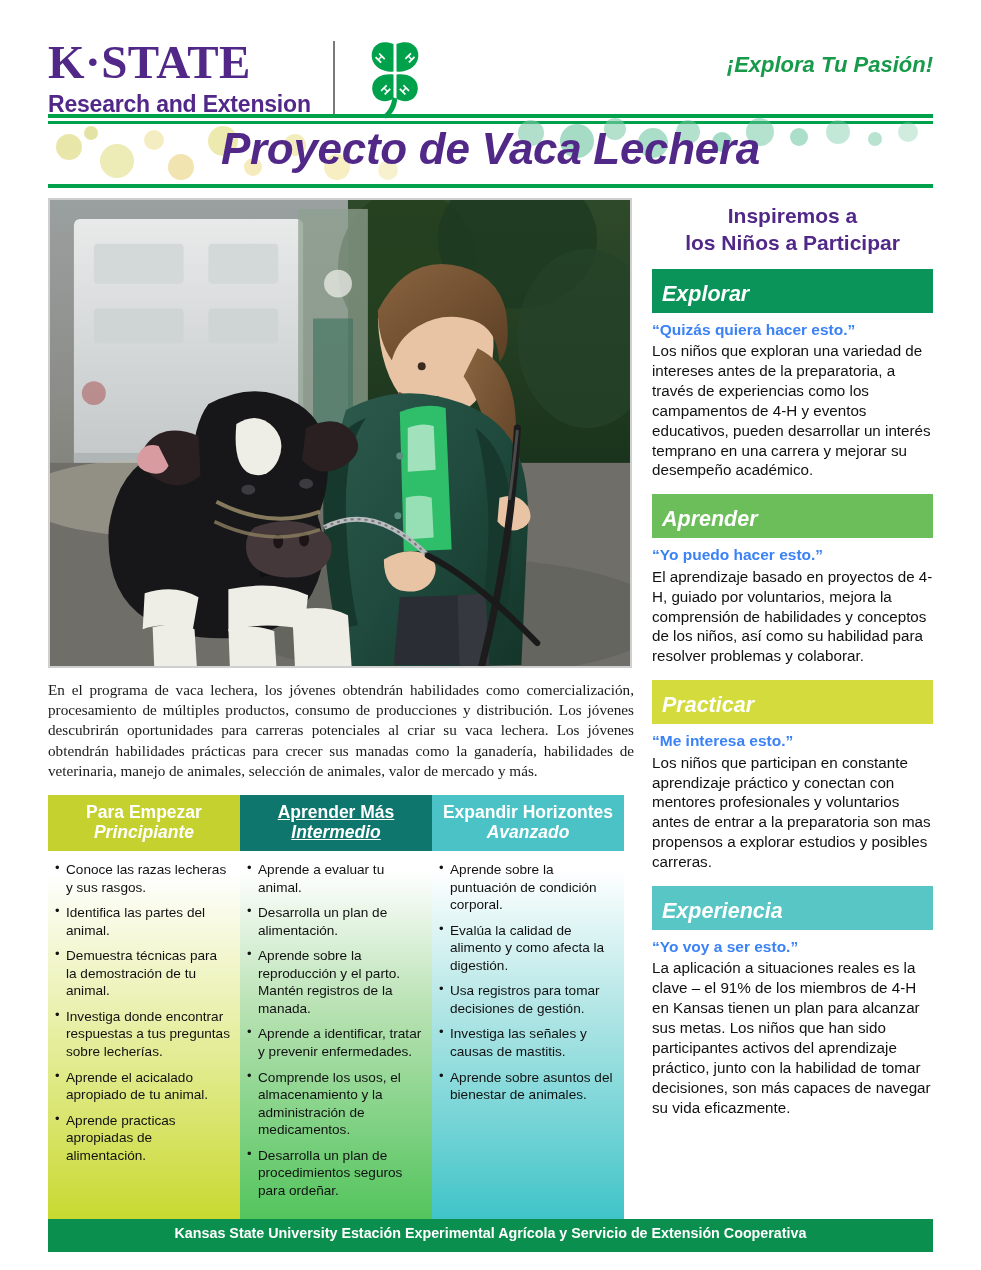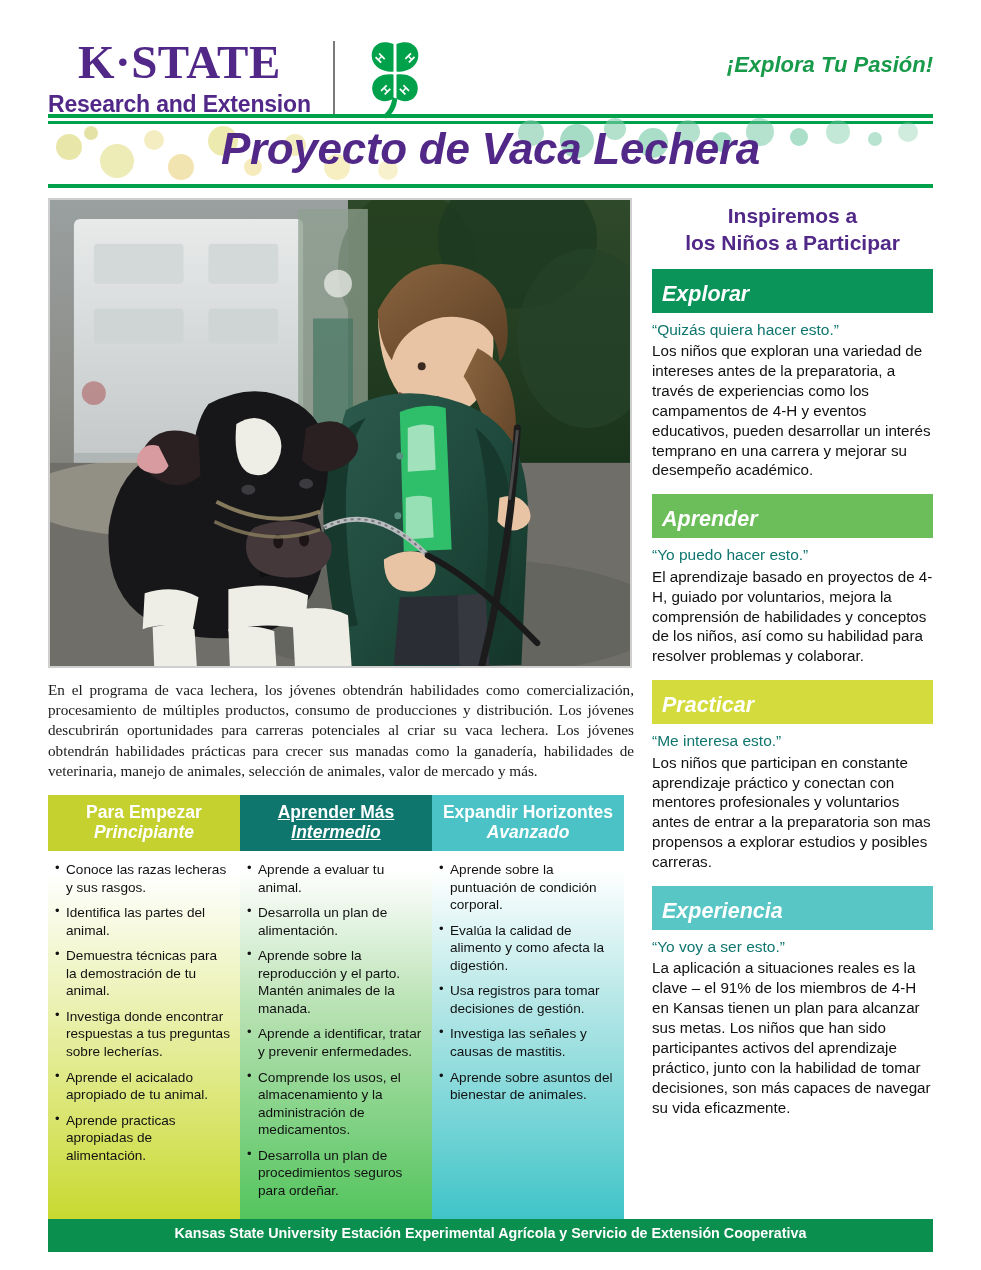--- a/index.html
+++ b/index.html
@@ -8,21 +8,21 @@
     background: #ffffff;
     font-family: "Liberation Sans", sans-serif;
     overflow: hidden;
     position: relative;
   }
   .page { position: relative; width: 981px; height: 1270px; background:#fff; padding: 0 48px; }
 
   
   .header { display: flex; align-items: flex-start; justify-content: space-between; padding-top: 38px; height: 110px; }
   .brand { display: flex; align-items: center; }
-  .kstate-block { display: flex; flex-direction: column; text-align: center; }
+  .kstate-block { display: flex; flex-direction: column; }
   .kstate-word { font-family: "Liberation Serif", serif; font-weight: bold; font-size: 47px; color: #512888; letter-spacing: 0.5px; line-height: 1; }
   .kstate-sub { font-family: "Liberation Sans", sans-serif; font-weight: bold; font-size: 23px; color: #512888; margin-top: 5px; letter-spacing: -0.2px; }
   .brand-divider { width: 2px; height: 74px; background: #7a7a7a; margin: 0 22px; align-self: center; }
   .clover { width: 76px; height: 80px; }
   .tagline { font-style: italic; font-weight: bold; font-size: 22px; color: #189a4b; margin-top: 14px; white-space: nowrap; }
 
   
   .title-banner { position: relative; height: 74px; margin-top: 4px; overflow: hidden; }
   .rule { position:absolute; left:0; right:0; height:4px; background:#00a14b; }
   .rule.top { top: 0; }
@@ -58,21 +58,21 @@
   .lvl1 .level-body { background: linear-gradient(to bottom, #ffffff 0%, #ffffff 6%, #e9f0ab 45%, #c8d92f 100%); }
   .lvl2 .level-head { background: #0f766e; text-decoration: underline; }
   .lvl2 .level-body { background: linear-gradient(to bottom, #ffffff 0%, #ffffff 5%, #b9e2b4 42%, #52c45c 100%); }
   .lvl3 .level-head { background: #4bc3c6; }
   .lvl3 .level-body { background: linear-gradient(to bottom, #ffffff 0%, #ffffff 5%, #b4e6e6 42%, #3fc4c8 100%); }
 
   
   .side-title { text-align: center; color: #512888; font-weight: bold; font-size: 21px; line-height: 1.3; margin-top: 4px; margin-bottom: 12px; }
   .sec { margin-bottom: 14px; }
   .sec-head { color: #ffffff; font-weight: bold; font-style: italic; font-size: 21.5px; padding: 13px 10px 6px; }
-  .sec-quote { color: #0f766e; font-weight: normal; font-size: 15.5px; margin-top: 7px; line-height: 1.25; }
+  .sec-quote { color: #3b82f6; font-weight: bold; font-size: 15.5px; margin-top: 7px; line-height: 1.25; }
   .sec-text { font-size: 15.2px; line-height: 1.31; color: #111; margin-top: 2px; }
   .sec-explorar .sec-head { background: #0a9459; }
   .sec-aprender .sec-head { background: #6cbe5a; }
   .sec-practicar .sec-head { background: #d3dc3c; }
   .sec-experiencia .sec-head { background: #57c6c4; }
 
   
   .footer { position: absolute; left: 48px; right: 48px; bottom: 18px; background: #0b8f4e; color:#fff;
      text-align:center; font-weight: bold; font-size: 14.3px; padding: 6px 0 11px; }
 </style>
@@ -263,21 +263,21 @@
 
         <div class="level lvl2">
           <div class="level-head">
             <div class="t1">Aprender Más</div>
             <div class="t2">Intermedio</div>
           </div>
           <div class="level-body">
             <ul>
               <li>Aprende a evaluar tu animal.</li>
               <li>Desarrolla un plan de alimentación.</li>
-              <li>Aprende sobre la reproducción y el parto. Mantén animales de la manada.</li>
+              <li>Aprende sobre la reproducción y el parto. Mantén registros de la manada.</li>
               <li>Aprende a identificar, tratar y prevenir enfermedades.</li>
               <li>Comprende los usos, el almacenamiento y la administración de medicamentos.</li>
               <li>Desarrolla un plan de procedimientos seguros para ordeñar.</li>
             </ul>
           </div>
         </div>
 
         <div class="level lvl3">
           <div class="level-head">
             <div class="t1">Expandir Horizontes</div>

